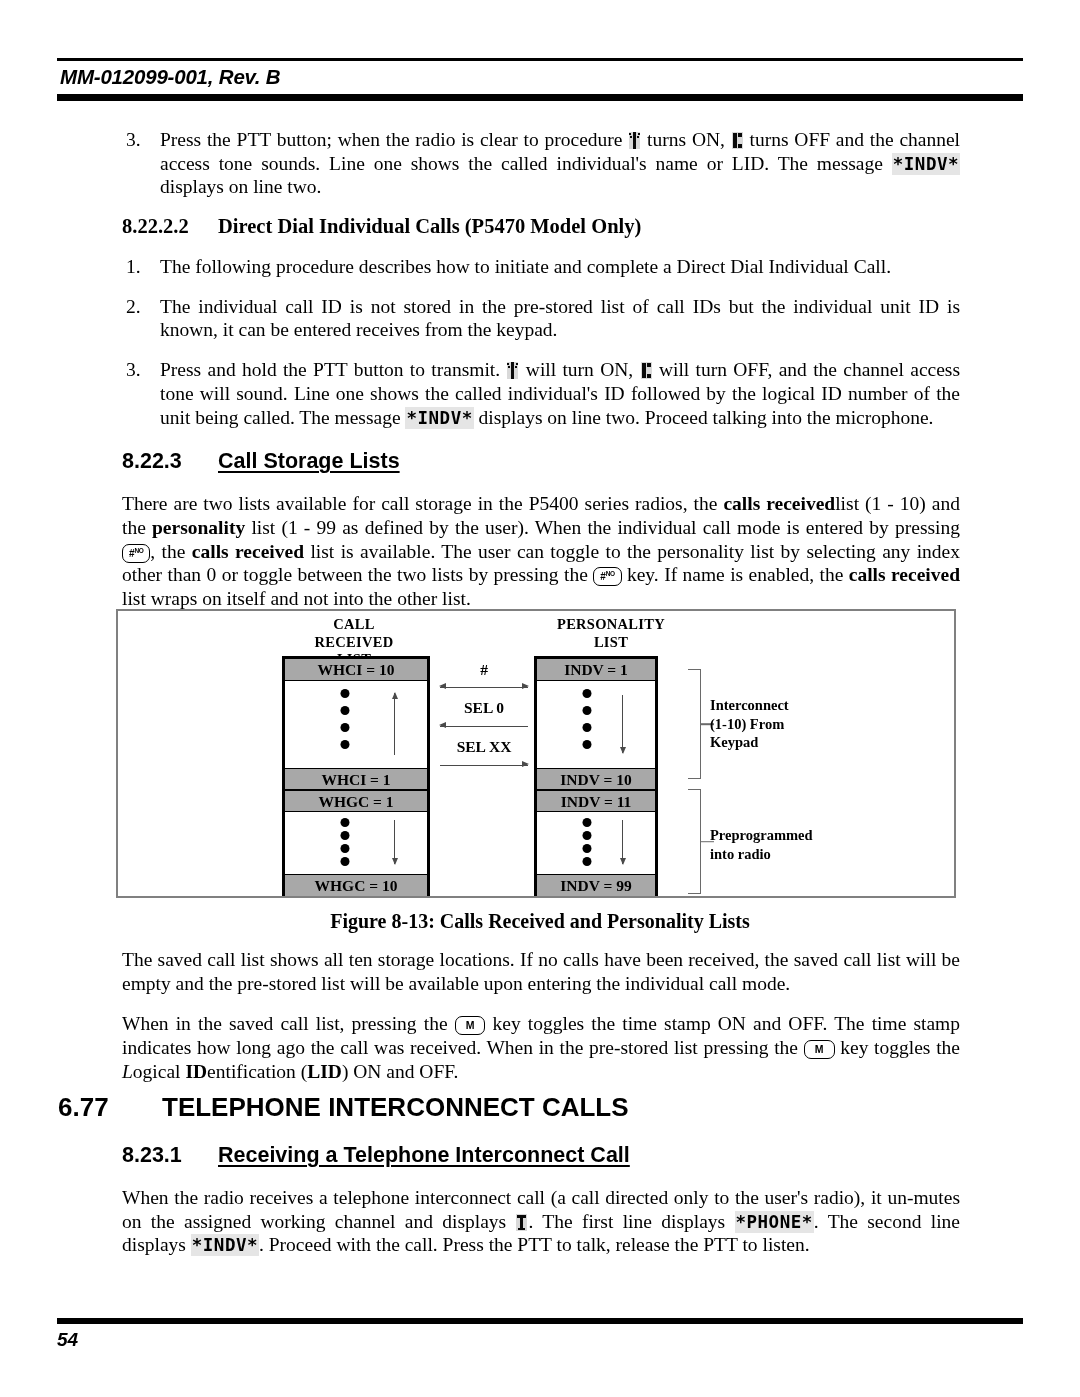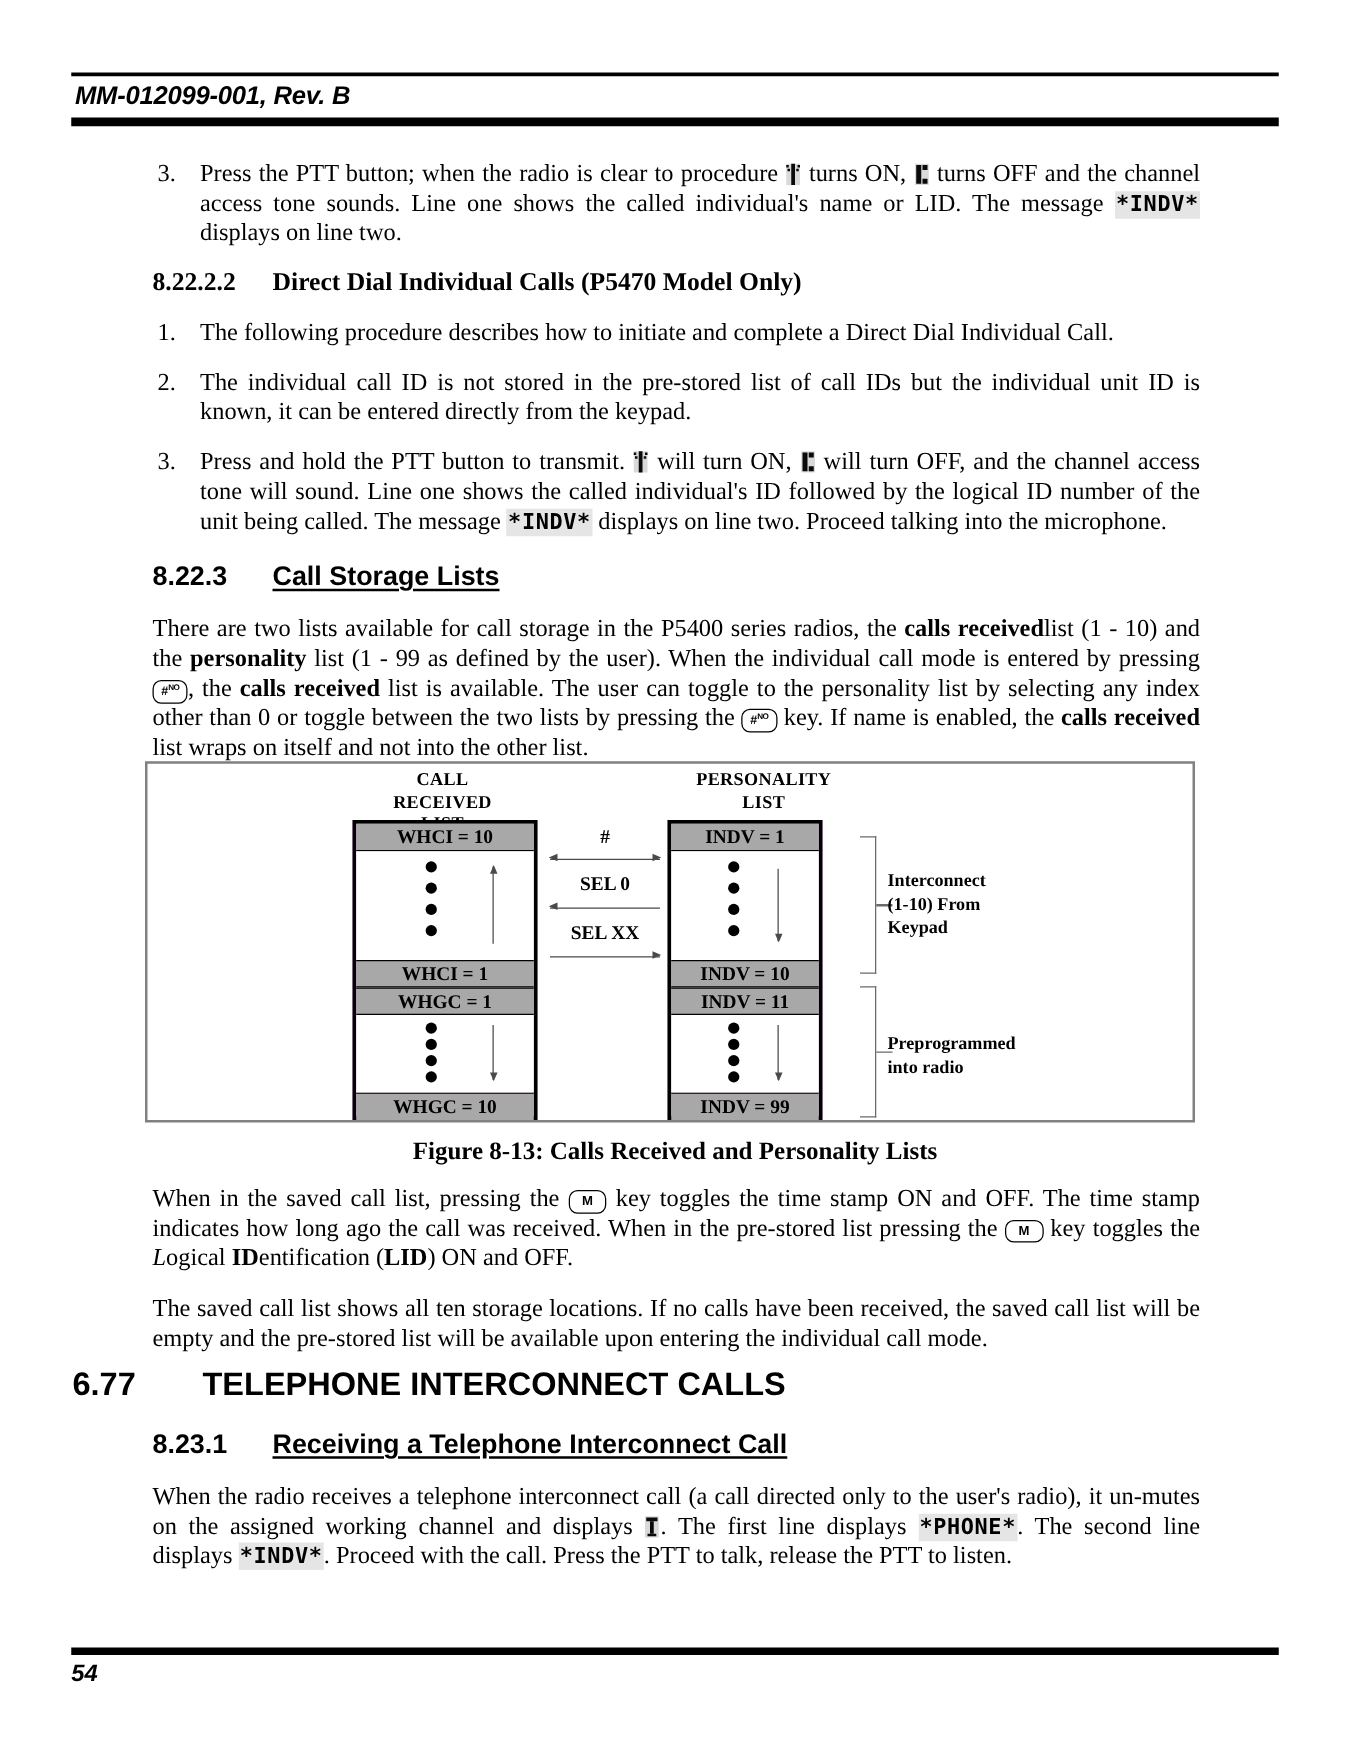--- a/index.html
+++ b/index.html
@@ -154,21 +154,21 @@
     font-weight: bold;
     font-size: 14.5px;
     text-align: center;
     line-height: 1.22;
     letter-spacing: 0.3px;
   }
 
   .list-box {
     position: absolute;
     border: 3.5px solid #000;
-    background: #f0abfc;
+    background: #84cc16;
   }
   .cell {
     font-family: "Liberation Serif", serif;
     font-weight: bold;
     font-size: 15.5px;
     text-align: center;
     line-height: 22px;
     height: 22px;
     background: #a8a8a8;
     border-bottom: 1px solid #000;
@@ -288,21 +288,21 @@
 
   <div class="h4">
     <span class="num">8.22.2.2</span><span>Direct Dial Individual Calls (P5470 Model Only)</span>
   </div>
 
   <div class="num-item">
     <span class="num">1.</span><span>The following procedure describes how to initiate and complete a Direct Dial Individual Call.</span>
   </div>
 
   <div class="num-item">
-    <span class="num">2.</span><span>The individual call ID is not stored in the pre-stored list of call IDs but the individual unit ID is known, it can be entered directly from the keypad.</span>
+    <span class="num">2.</span><span>The individual call ID is not stored in the pre-stored list of call IDs but the individual unit ID is known, it can be entered receives from the keypad.</span>
   </div>
 
   <div class="num-item" style="margin-bottom:20px;">
     <span class="num">3.</span><span>Press and hold the PTT button to transmit.</span>
     <span class="icon-lcd ic-tx"><i class="a"></i><i class="b"></i><i class="c"></i><i class="d"></i><i class="e"></i></span>
     <span>will turn ON,</span>
     <span class="icon-lcd ic-rx"><i class="a"></i><i class="b"></i><i class="c"></i></span>
     <span>will turn OFF, and the channel access tone will sound. Line one shows the called individual's ID followed by the logical ID number of the unit being called. The message</span>
     <span class="lcd">*INDV*</span>
     <span>displays on line two. Proceed talking into the microphone.</span>
@@ -434,30 +434,30 @@
   </div>
   <div class="brace-note" style="left:592px; top:215px;">
     <div>Preprogrammed</div>
     <div>into radio</div>
   </div>
 </div>
 
 <div class="fig-caption">Figure 8-13: Calls Received and Personality Lists</div>
 
 <div class="content" style="top:948px;">
+  <p class="body">The saved call list shows all ten storage locations. If no calls have been received, the saved call list will be empty and the pre-stored list will be available upon entering the individual call mode.</p>
+
   <p class="body">
     <span>When in the saved call list, pressing the</span>
     <span class="key m"><span>M</span></span>
     <span>key toggles the time stamp ON and OFF. The time stamp indicates how long ago the call was received. When in the pre-stored list pressing the</span>
     <span class="key m"><span>M</span></span>
     <span>key toggles the</span>
     <i class="it">L</i><span>ogical </span><b class="sb it">ID</b><span>entification (</span><b class="sb it">LID</b><span>) ON and OFF.</span>
   </p>
-
-  <p class="body">The saved call list shows all ten storage locations. If no calls have been received, the saved call list will be empty and the pre-stored list will be available upon entering the individual call mode.</p>
 </div>
 
 <div class="h2" style="top:1092px;">
   <span class="num">6.77</span><span>TELEPHONE INTERCONNECT CALLS</span>
 </div>
 
 <div class="content" style="top:1143px;">
   <div class="h3">
     <span class="num">8.23.1</span><span class="txt">Receiving a Telephone Interconnect Call</span>
   </div>

